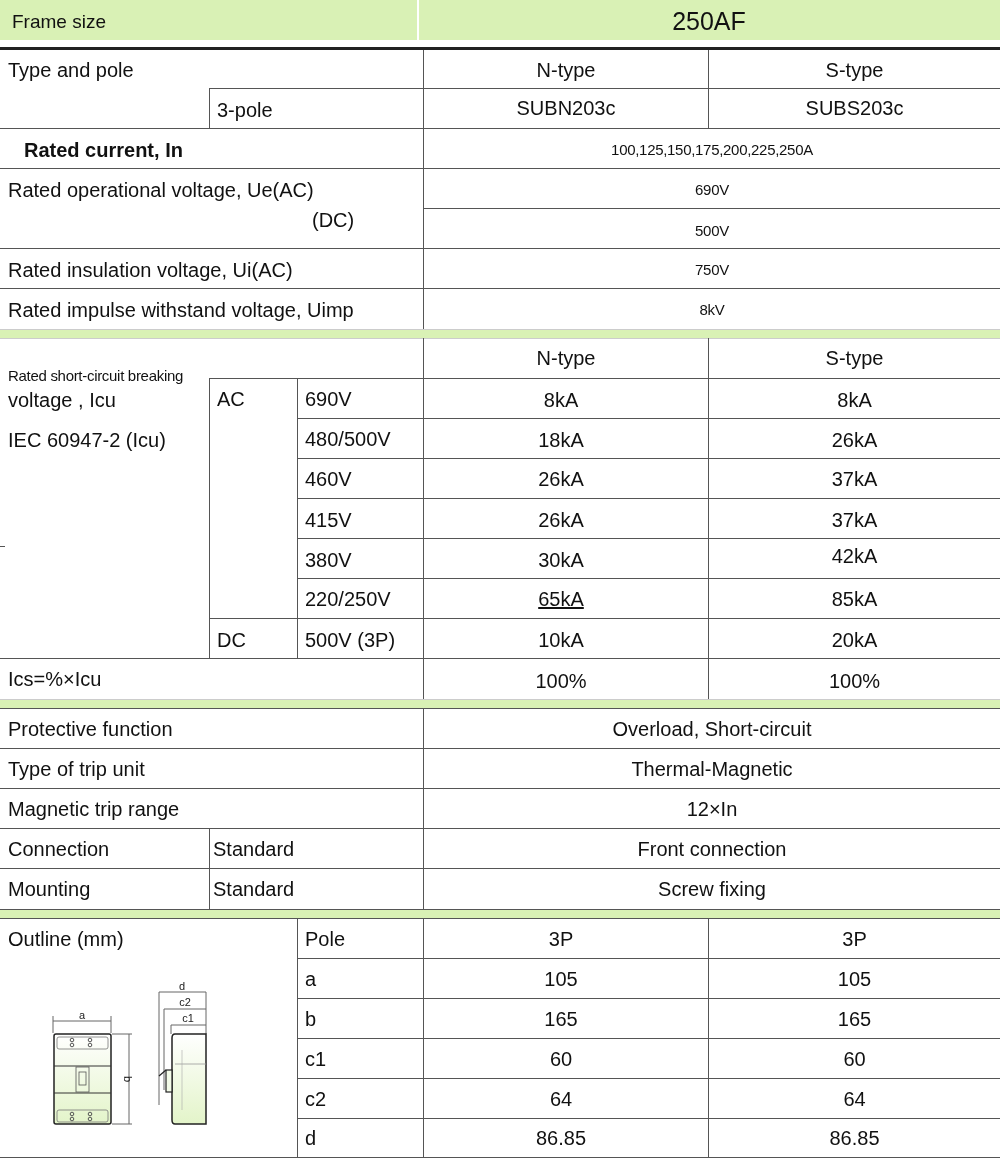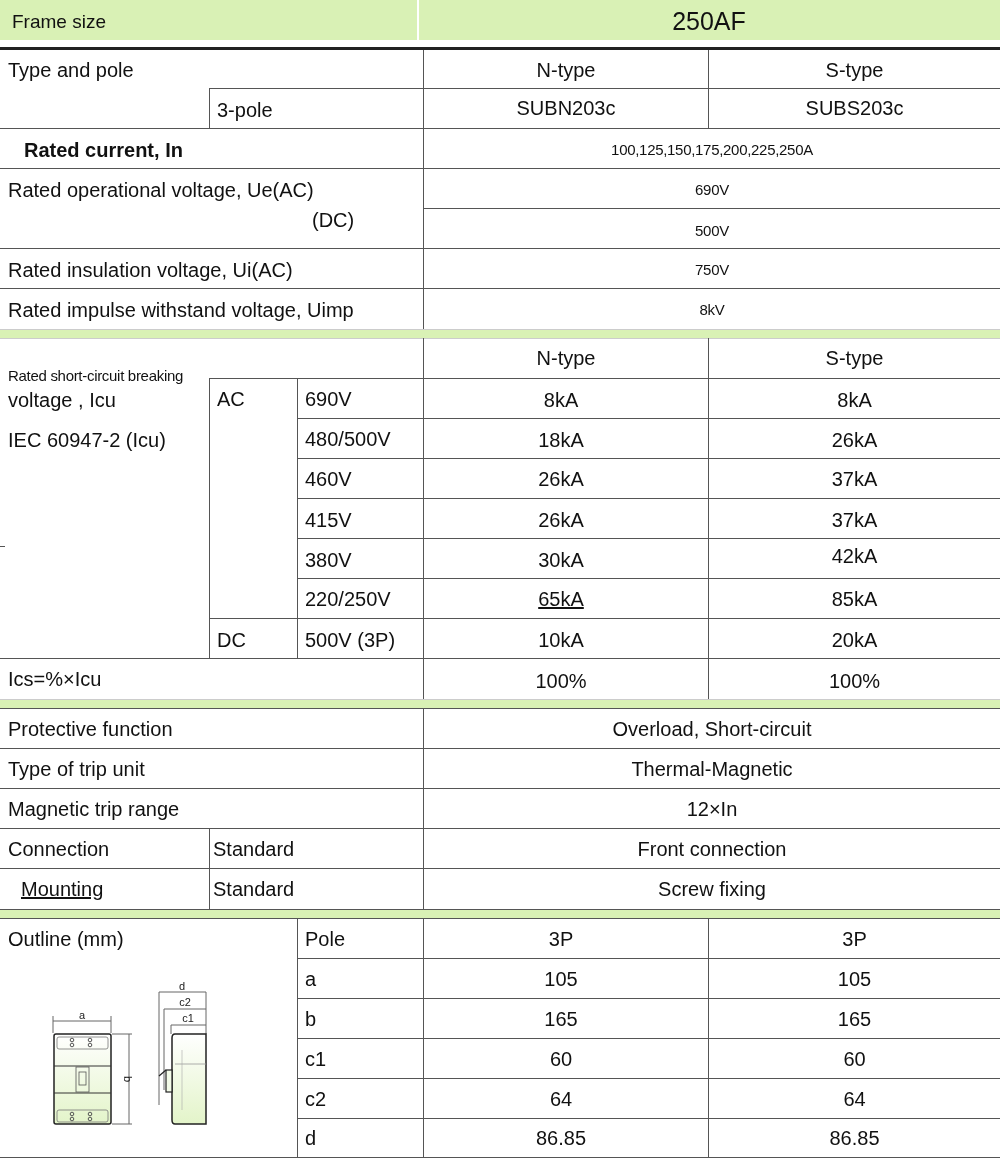--- a/index.html
+++ b/index.html
@@ -137,21 +137,21 @@
 
   <div class="cell l" style="left:0;top:789px;width:420px;height:40px;">Magnetic trip range</div>
   <div class="cell c" style="left:424px;top:789px;width:576px;height:40px;">12×In</div>
   <div class="hline" style="left:0;top:828px;width:1000px;"></div>
 
   <div class="cell l" style="left:0;top:829px;width:209px;height:40px;">Connection</div>
   <div class="cell l" style="left:205px;top:829px;width:218px;height:40px;">Standard</div>
   <div class="cell c" style="left:424px;top:829px;width:576px;height:40px;">Front connection</div>
   <div class="hline" style="left:0;top:868px;width:1000px;"></div>
 
-  <div class="cell l" style="left:13px;top:869px;width:209px;height:40px;text-decoration:underline;">Mounting</div>
+  <div class="cell l" style="left:0;top:869px;width:209px;height:40px;">Mounting</div>
   <div class="cell l" style="left:205px;top:869px;width:218px;height:40px;">Standard</div>
   <div class="cell c" style="left:424px;top:869px;width:576px;height:40px;">Screw fixing</div>
 
   <div class="vline" style="left:423px;top:708px;height:201px;"></div>
   <div class="vline" style="left:209px;top:828px;height:81px;"></div>
 </section>
 
 <div class="band" style="top:909px;height:8px;border-top:1px solid #555;border-bottom:1px solid #555;"></div>
 
 <section>

